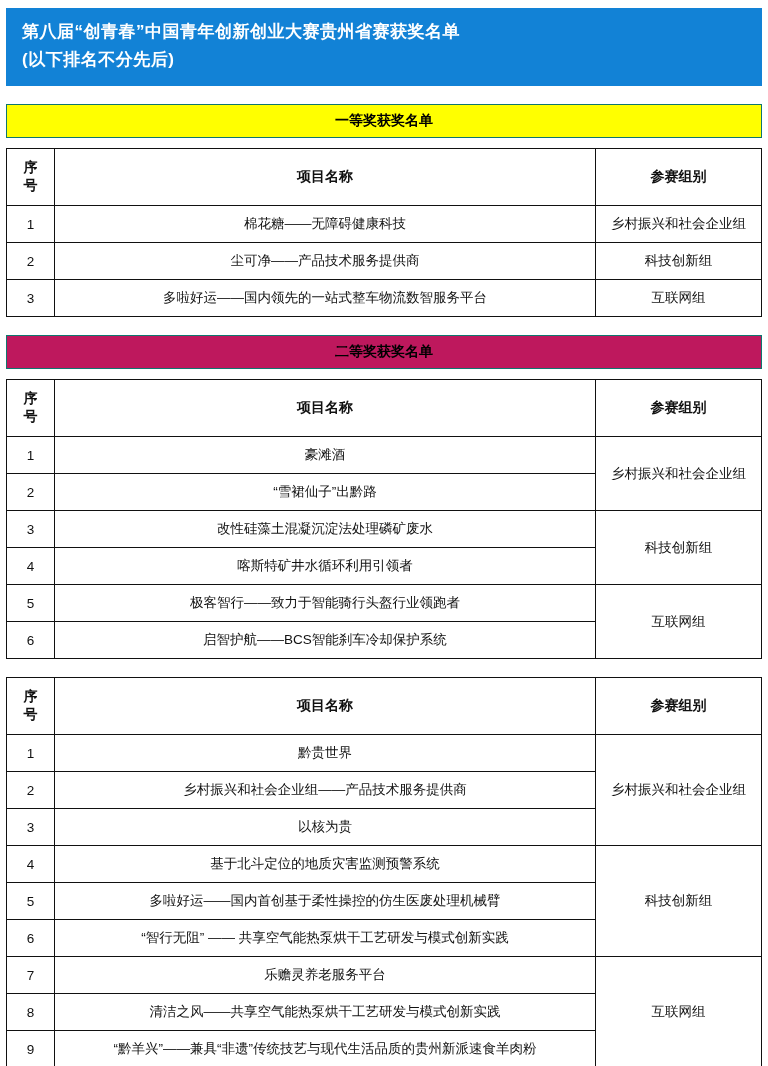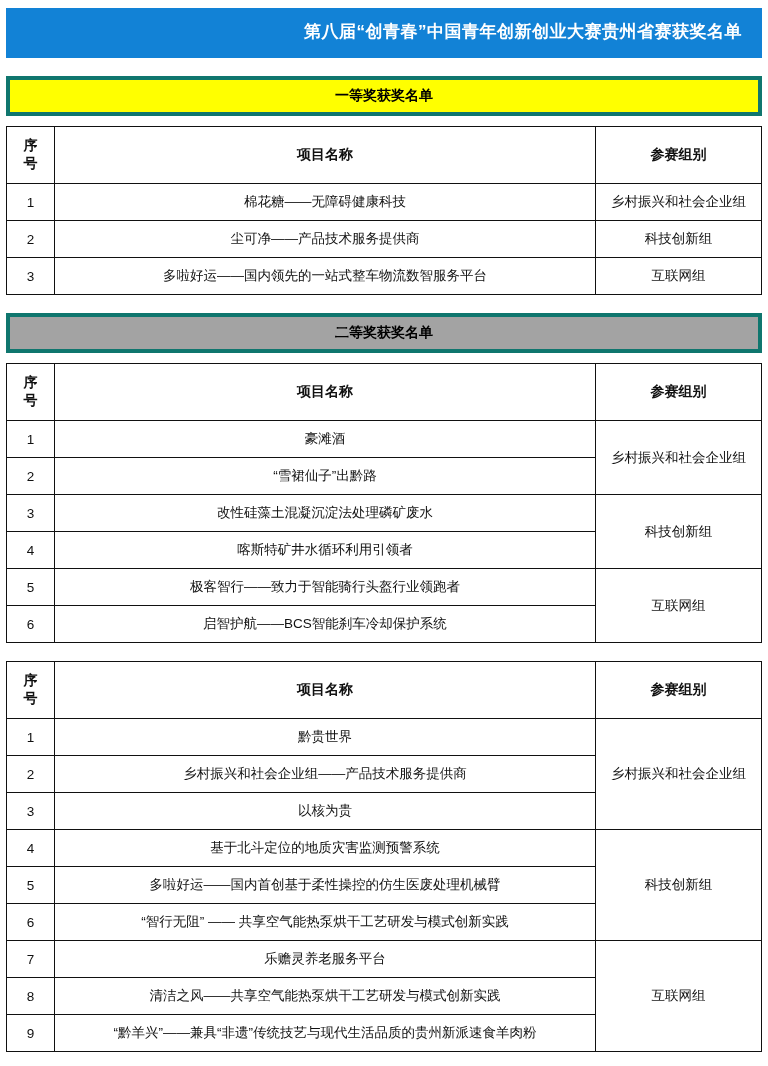--- a/index.html
+++ b/index.html
@@ -13,42 +13,42 @@
     color: #111111;
   }
   .page {
     width: 768px;
     box-sizing: border-box;
     padding: 8px 6px 6px 6px;
   }
   .title-banner {
     background: #1282d6;
     color: #ffffff;
-    text-align: right;
+    text-align: left;
     font-weight: bold;
     font-size: 17px;
     line-height: 28px;
     padding: 10px 20px 12px 16px;
     letter-spacing: 0.5px;
     box-sizing: border-box;
   }
   .title-banner .line2 {
     display: block;
   }
   .section {
     margin-top: 18px;
   }
   .section-header {
     background: #ffff00;
     color: #000000;
     text-align: center;
     font-weight: bold;
     font-size: 14px;
     padding: 7px 0 7px 0;
-    border: 4px solid #0f766e;
+    border: 1px solid #0f766e;
     box-sizing: border-box;
     font-family: Liberation Mono, monospace;
   }
   table.award {
     border-collapse: collapse;
     width: 100%;
     table-layout: fixed;
     margin-top: 10px;
   }
   table.award td, table.award th {
@@ -77,20 +77,21 @@
     font-size: 13.5px;
   }
 </style>
 </head>
 <body>
 
 <div class="page">
 
   <div class="title-banner" style="background: rgb(18, 130, 214); color: rgb(255, 255, 255);">
     <span>第八届“创青春”中国青年创新创业大赛贵州省赛获奖名单</span>
+    <span class="line2">(以下排名不分先后)</span>
   </div>
 
   <div id="sections-root">
       <div class="section">
         <div class="section-header" style="background: rgb(255, 255, 0);">一等奖获奖名单</div>
         <table class="award">
           <colgroup>
             <col class="c-no">
             <col class="c-name">
             <col class="c-group">
@@ -115,21 +116,21 @@
             </tr>
             <tr>
               <td class="cell-no">3</td>
               <td class="cell-name">多啦好运——国内领先的一站式整车物流数智服务平台</td>
               <td class="cell-group" rowspan="1">互联网组</td>
             </tr>
           </tbody>
         </table>
       </div>
       <div class="section">
-        <div class="section-header" style="background: #a3a3a3;">二等奖获奖名单</div>
+        <div class="section-header" style="background: #be185d;">二等奖获奖名单</div>
         <table class="award">
           <colgroup>
             <col class="c-no">
             <col class="c-name">
             <col class="c-group">
           </colgroup>
           <thead>
             <tr>
               <th>序号</th>
               <th>项目名称</th>

